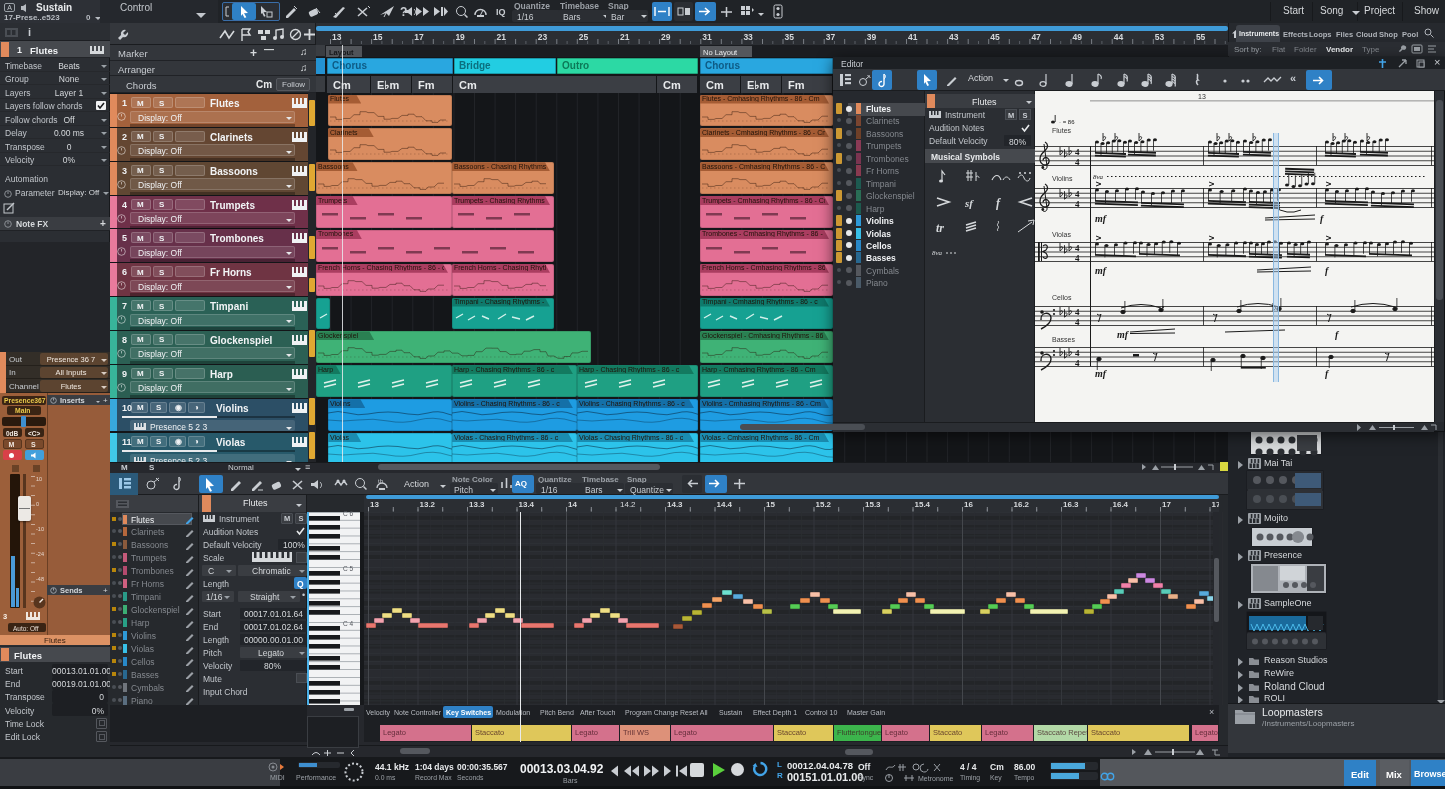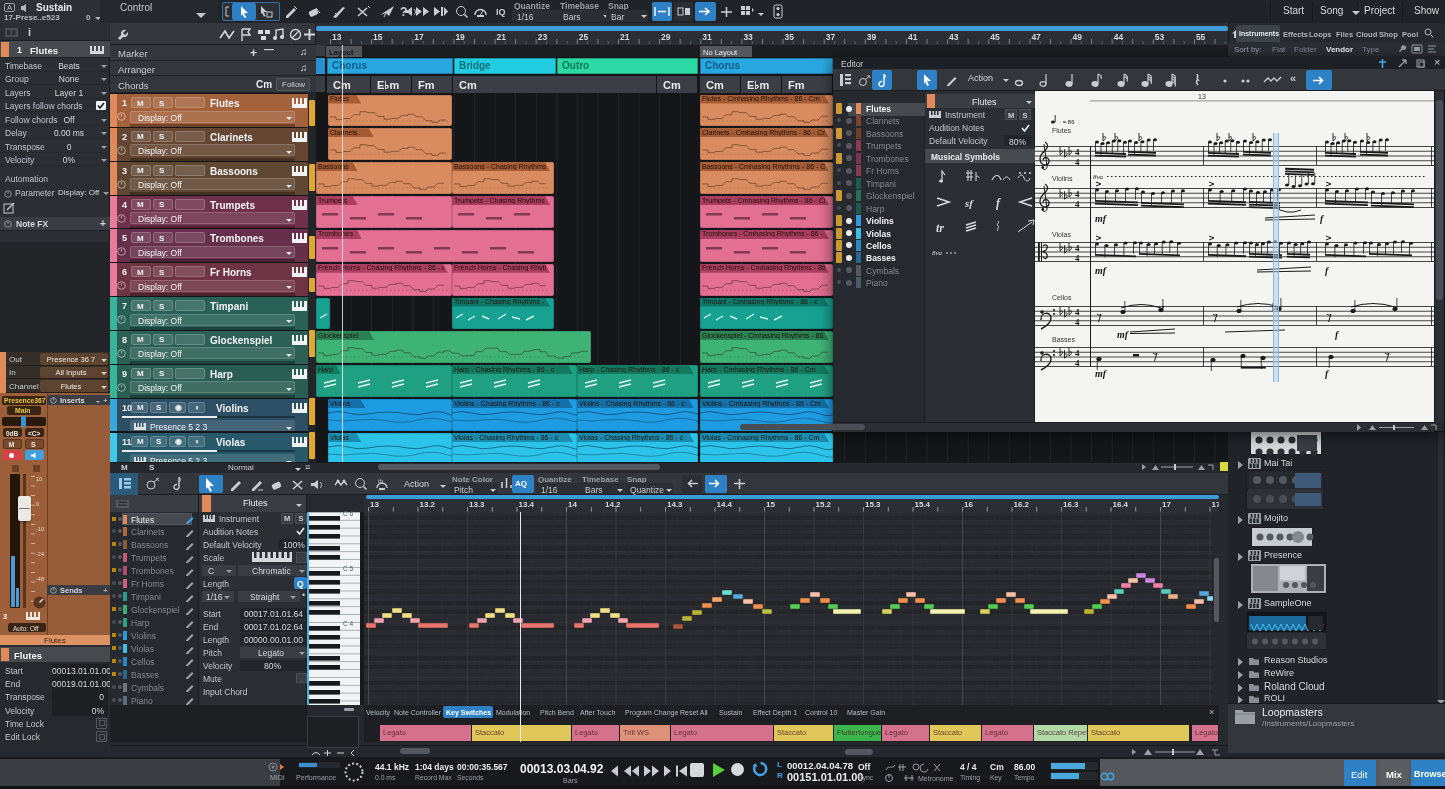--- a/index.html
+++ b/index.html
@@ -630,21 +630,21 @@
 <div style="left:342px;top:45px;width:1px;height:417px;background:#e8eaec;opacity:.85;"></div>
 <div style="left:110px;top:45px;width:206px;height:16px;background:#33363b;border-bottom:1px solid #202226;"></div>
 <div style="left:118px;top:48px;font-size:9.5px;color:#c9cdd2;">Marker</div>
 <div style="left:250px;top:46px;font-size:12px;font-weight:bold;color:#d6d9dc;">+</div>
 <div style="left:264px;top:44px;font-size:10px;font-weight:bold;color:#d6d9dc;">—</div>
 <div style="left:300px;top:46px;font-size:10px;color:#d6d9dc;">♫</div>
 <div style="left:110px;top:61px;width:206px;height:15px;background:#33363b;border-bottom:1px solid #202226;"></div>
 <div style="left:118px;top:64px;font-size:9.5px;color:#c9cdd2;">Arranger</div>
 <div style="left:300px;top:62px;font-size:10px;color:#d6d9dc;">♫</div>
 <div style="left:110px;top:76px;width:206px;height:17px;background:#33363b;border-bottom:1px solid #202226;"></div>
-<div style="left:118px;top:80px;font-size:9.5px;color:#c9cdd2;">Chords</div>
+<div style="left:126px;top:80px;font-size:9.5px;color:#c9cdd2;">Chords</div>
 <div style="left:256px;top:79px;font-size:10px;font-weight:bold;color:#e8eaec;">Cm</div>
 <div style="left:276px;top:78px;width:34px;height:13px;background:#3e4146;border:1px solid #55585e;border-radius:2px;"></div>
 <div style="left:282px;top:80px;font-size:8px;color:#c9cdd2;">Follow</div>
 <div style="left:110px;top:94.0px;width:206px;height:32.85px;background:#a3613c;"></div>
 <div style="left:110px;top:94.0px;width:7px;height:32.85px;background:#e08a5c;"></div>
 <div style="left:122px;top:98.0px;font-size:9px;font-weight:bold;color:#f0f2f4;">1</div>
 <div style="left:131px;top:97.0px;width:20px;height:11px;background:rgba(255,255,255,.13);border:1px solid rgba(255,255,255,.18);border-radius:2px;"></div>
 <div style="left:137px;top:98.5px;font-size:8px;font-weight:bold;color:#f0f2f4;">M</div>
 <div style="left:153px;top:97.0px;width:20px;height:11px;background:rgba(255,255,255,.13);border:1px solid rgba(255,255,255,.18);border-radius:2px;"></div>
 <div style="left:159px;top:98.5px;font-size:8px;font-weight:bold;color:#f0f2f4;">S</div>
@@ -1226,21 +1226,21 @@
 <div style="left:296px;top:503.5px;width:0;height:0;border-left:3px solid transparent;border-right:3px solid transparent;border-top:3px solid #c9cdd2;"></div>
 <div style="left:307px;top:495px;width:921px;height:17px;background:#26292d;"></div>
 <div style="left:364px;top:495px;width:855px;height:17px;background:#2b2e33;"></div>
 <div style="left:366px;top:495px;width:853px;height:4px;background:#3f9bd8;border-radius:2px;"></div>
 <div style="left:364px;top:500px;width:855px;height:11px;overflow:hidden;">
     <div style="left:6.0px;top:0;font-size:8px;font-weight:bold;color:#d6d9dc;">13</div>
     <div style="left:55.5px;top:0;font-size:8px;font-weight:bold;color:#d6d9dc;">13.2</div>
     <div style="left:105.0px;top:0;font-size:8px;font-weight:bold;color:#d6d9dc;">13.3</div>
     <div style="left:154.5px;top:0;font-size:8px;font-weight:bold;color:#d6d9dc;">13.4</div>
     <div style="left:204.0px;top:0;font-size:8px;font-weight:bold;color:#d6d9dc;">14</div>
-    <div style="left:241px;top:0;font-size:8px;font-weight:bold;color:#d6d9dc;">14.2</div>
+    <div style="left:256px;top:0;font-size:8px;font-weight:normal;color:#d6d9dc;">14.2</div>
     <div style="left:303.0px;top:0;font-size:8px;font-weight:bold;color:#d6d9dc;">14.3</div>
     <div style="left:352.5px;top:0;font-size:8px;font-weight:bold;color:#d6d9dc;">14.4</div>
     <div style="left:402.0px;top:0;font-size:8px;font-weight:bold;color:#d6d9dc;">15</div>
     <div style="left:451.5px;top:0;font-size:8px;font-weight:bold;color:#d6d9dc;">15.2</div>
     <div style="left:501.0px;top:0;font-size:8px;font-weight:bold;color:#d6d9dc;">15.3</div>
     <div style="left:550.5px;top:0;font-size:8px;font-weight:bold;color:#d6d9dc;">15.4</div>
     <div style="left:600.0px;top:0;font-size:8px;font-weight:bold;color:#d6d9dc;">16</div>
     <div style="left:649.5px;top:0;font-size:8px;font-weight:bold;color:#d6d9dc;text-align:center;">16.2</div>
     <div style="left:699.0px;top:0;font-size:8px;font-weight:bold;color:#d6d9dc;">16.3</div>
     <div style="left:748.5px;top:0;font-size:8px;font-weight:bold;color:#d6d9dc;">16.4</div>
@@ -2702,16 +2702,16 @@
 <div style="left:1014px;top:774px;font-size:6.8px;color:#9ba0a6;white-space:nowrap;">Tempo</div>
 <div style="left:1050px;top:761.5px;width:48px;height:8px;background:#26292e;border-radius:2px;"></div>
 <div style="left:1051px;top:762.5px;width:34px;height:6px;background:#4aa8dc;"></div>
 <div style="left:1050px;top:771.5px;width:48px;height:8px;background:#26292e;border-radius:2px;"></div>
 <div style="left:1051px;top:772.5px;width:28px;height:6px;background:#4aa8dc;"></div>
 <svg style="left:1100px;top:772px" width="15" height="9">
     <circle cx="4.5" cy="4.5" r="3.2" fill="none" stroke="#42a4e8" stroke-width="1.4"></circle>
     <circle cx="10.5" cy="4.5" r="3.2" fill="none" stroke="#42a4e8" stroke-width="1.4"></circle>
   </svg>
 <div style="left:1344px;top:760px;width:32px;height:26px;background:#2f81c6;"></div>
-<div style="left:1351px;top:769px;font-size:9.5px;font-weight:normal;color:#fff;">Edit</div>
+<div style="left:1351px;top:769px;font-size:9.5px;font-weight:bold;color:#fff;">Edit</div>
 <div style="left:1380px;top:760px;width:29px;height:26px;background:#5a5d62;"></div>
 <div style="left:1386px;top:769px;font-size:9.5px;font-weight:bold;color:#fff;">Mix</div>
 <div style="left:1411px;top:760px;width:34px;height:26px;background:#2f81c6;"></div>
 <div style="left:1414px;top:769px;font-size:9px;font-weight:bold;color:#fff;">Browse</div>
 </body></html>

